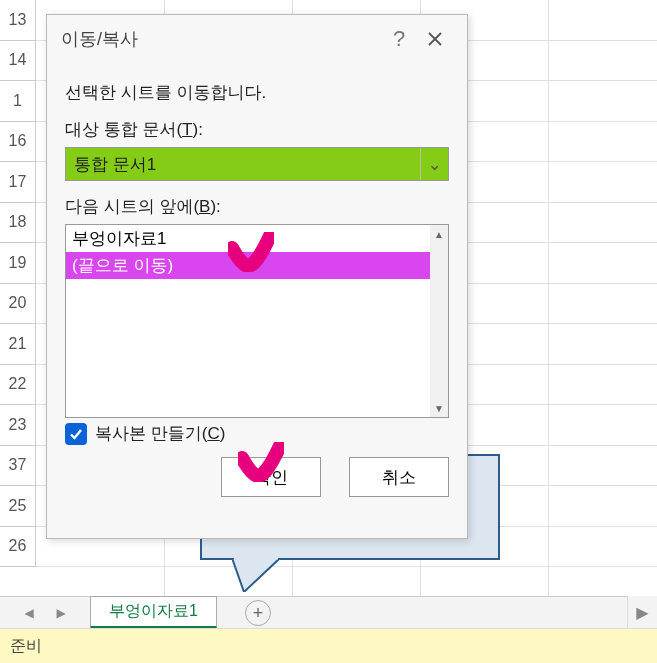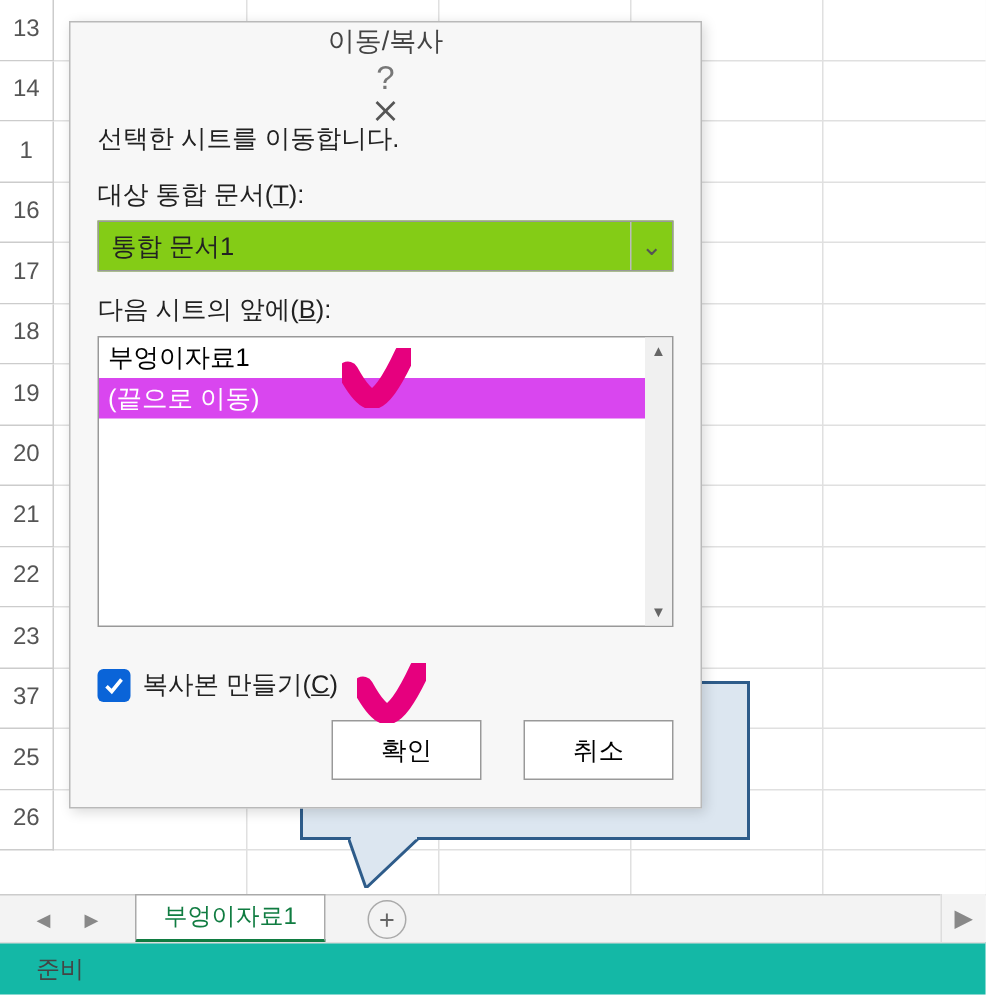--- a/index.html
+++ b/index.html
@@ -88,21 +88,20 @@
       border: 1px solid #b9b9b9;
       box-shadow: 2px 2px 8px rgba(0,0,0,0.15);
     }
     .dialog-titlebar {
       height: 48px;
       display: flex;
       align-items: center;
       padding: 0 14px;
       font-size: 18px;
       color: #444;
-      flex-direction: column;
     }
     .dialog-title {
       flex: 1;
     }
     .help-btn {
       width: 36px;
       text-align: center;
       font-size: 22px;
       color: #777;
       cursor: pointer;
@@ -175,21 +174,21 @@
       height: 18px;
       display: flex;
       align-items: center;
       justify-content: center;
       color: #666;
       font-size: 10px;
     }
     .scroll-up { top: 0; }
     .scroll-down { bottom: 0; }
     .check-row {
-      margin-top: 27px;
+      margin-top: 4px;
       display: flex;
       align-items: center;
       gap: 8px;
     }
     .chk {
       width: 22px;
       height: 22px;
       border-radius: 4px;
       background: #0a64d8;
       display: flex;
@@ -278,25 +277,25 @@
       background: #f3f3f3;
       border-left: 1px solid #ddd;
     }
     
     .status-bar {
       position: absolute;
       left: 0;
       top: 628px;
       width: 100%;
       height: 35px;
-      background: #14b8a6;
+      background: #fef9c3;
       border-top: 1px solid #ddd;
       display: flex;
       align-items: center;
-      padding: 0 24px;
+      padding: 0 10px;
       font-size: 16px;
       color: #444;
     }
     .underline-shortcut {
       text-decoration: underline;
     }
   </style>
 </head>
 <body>
 

